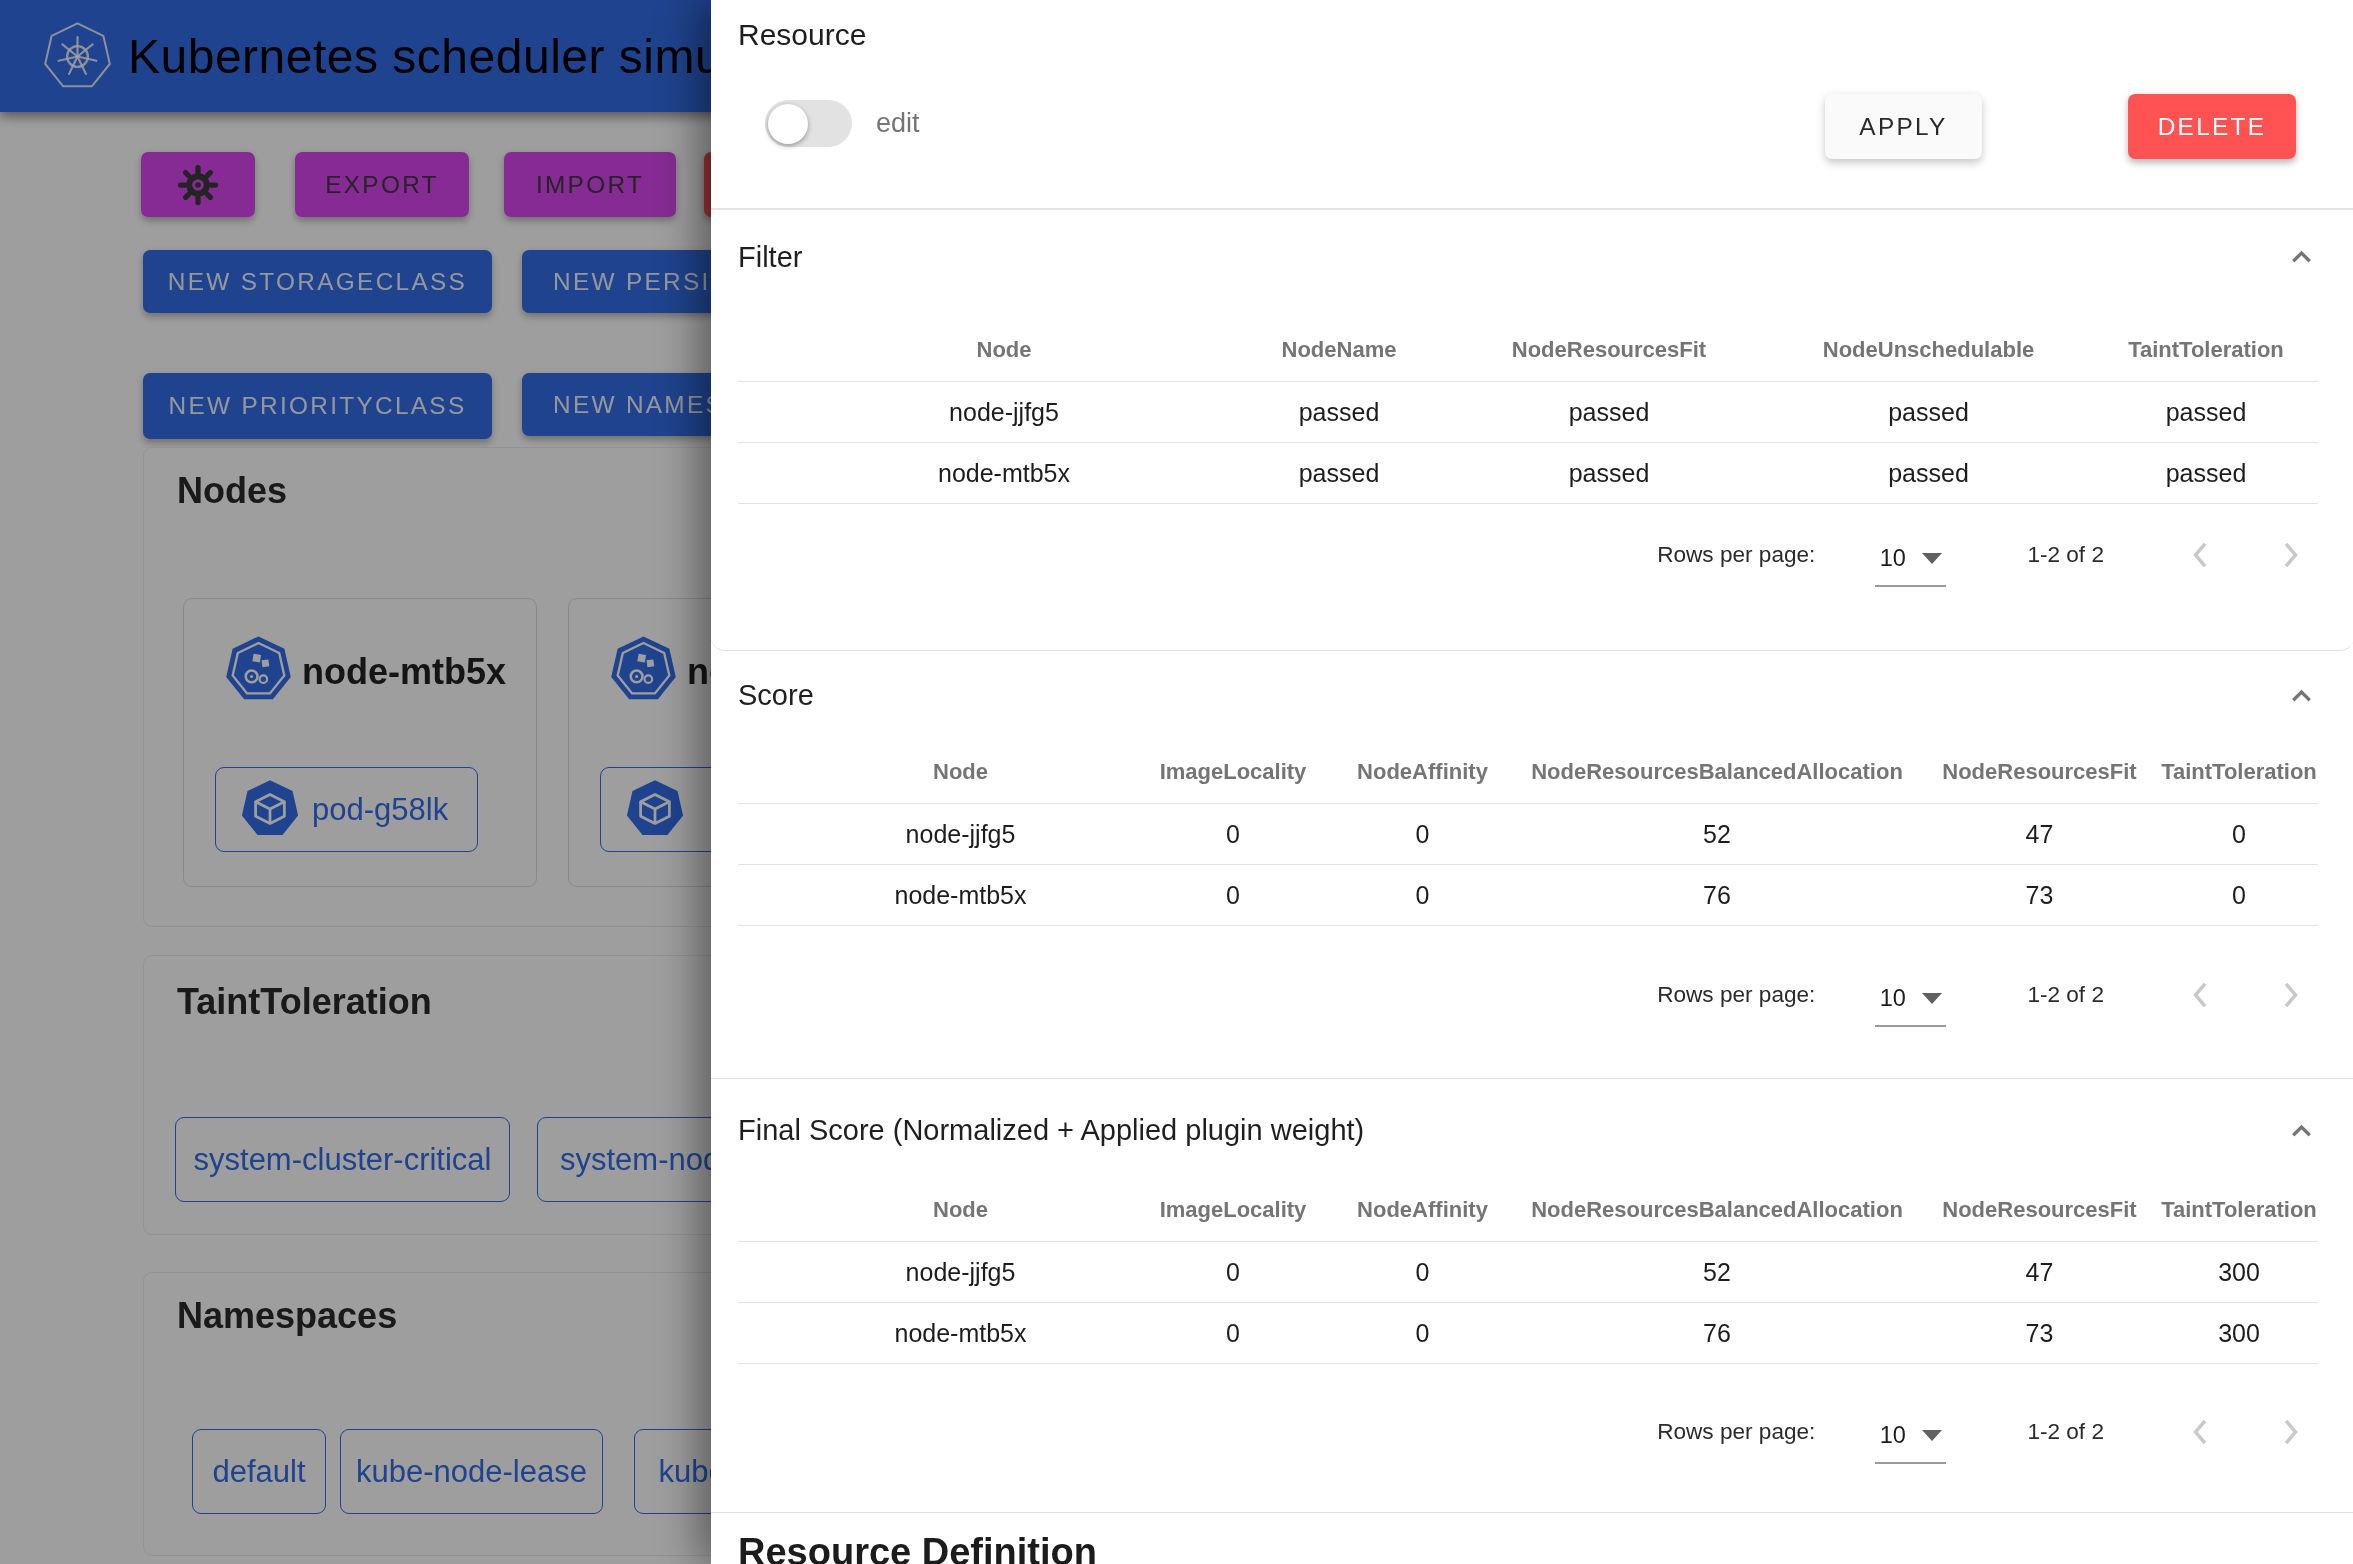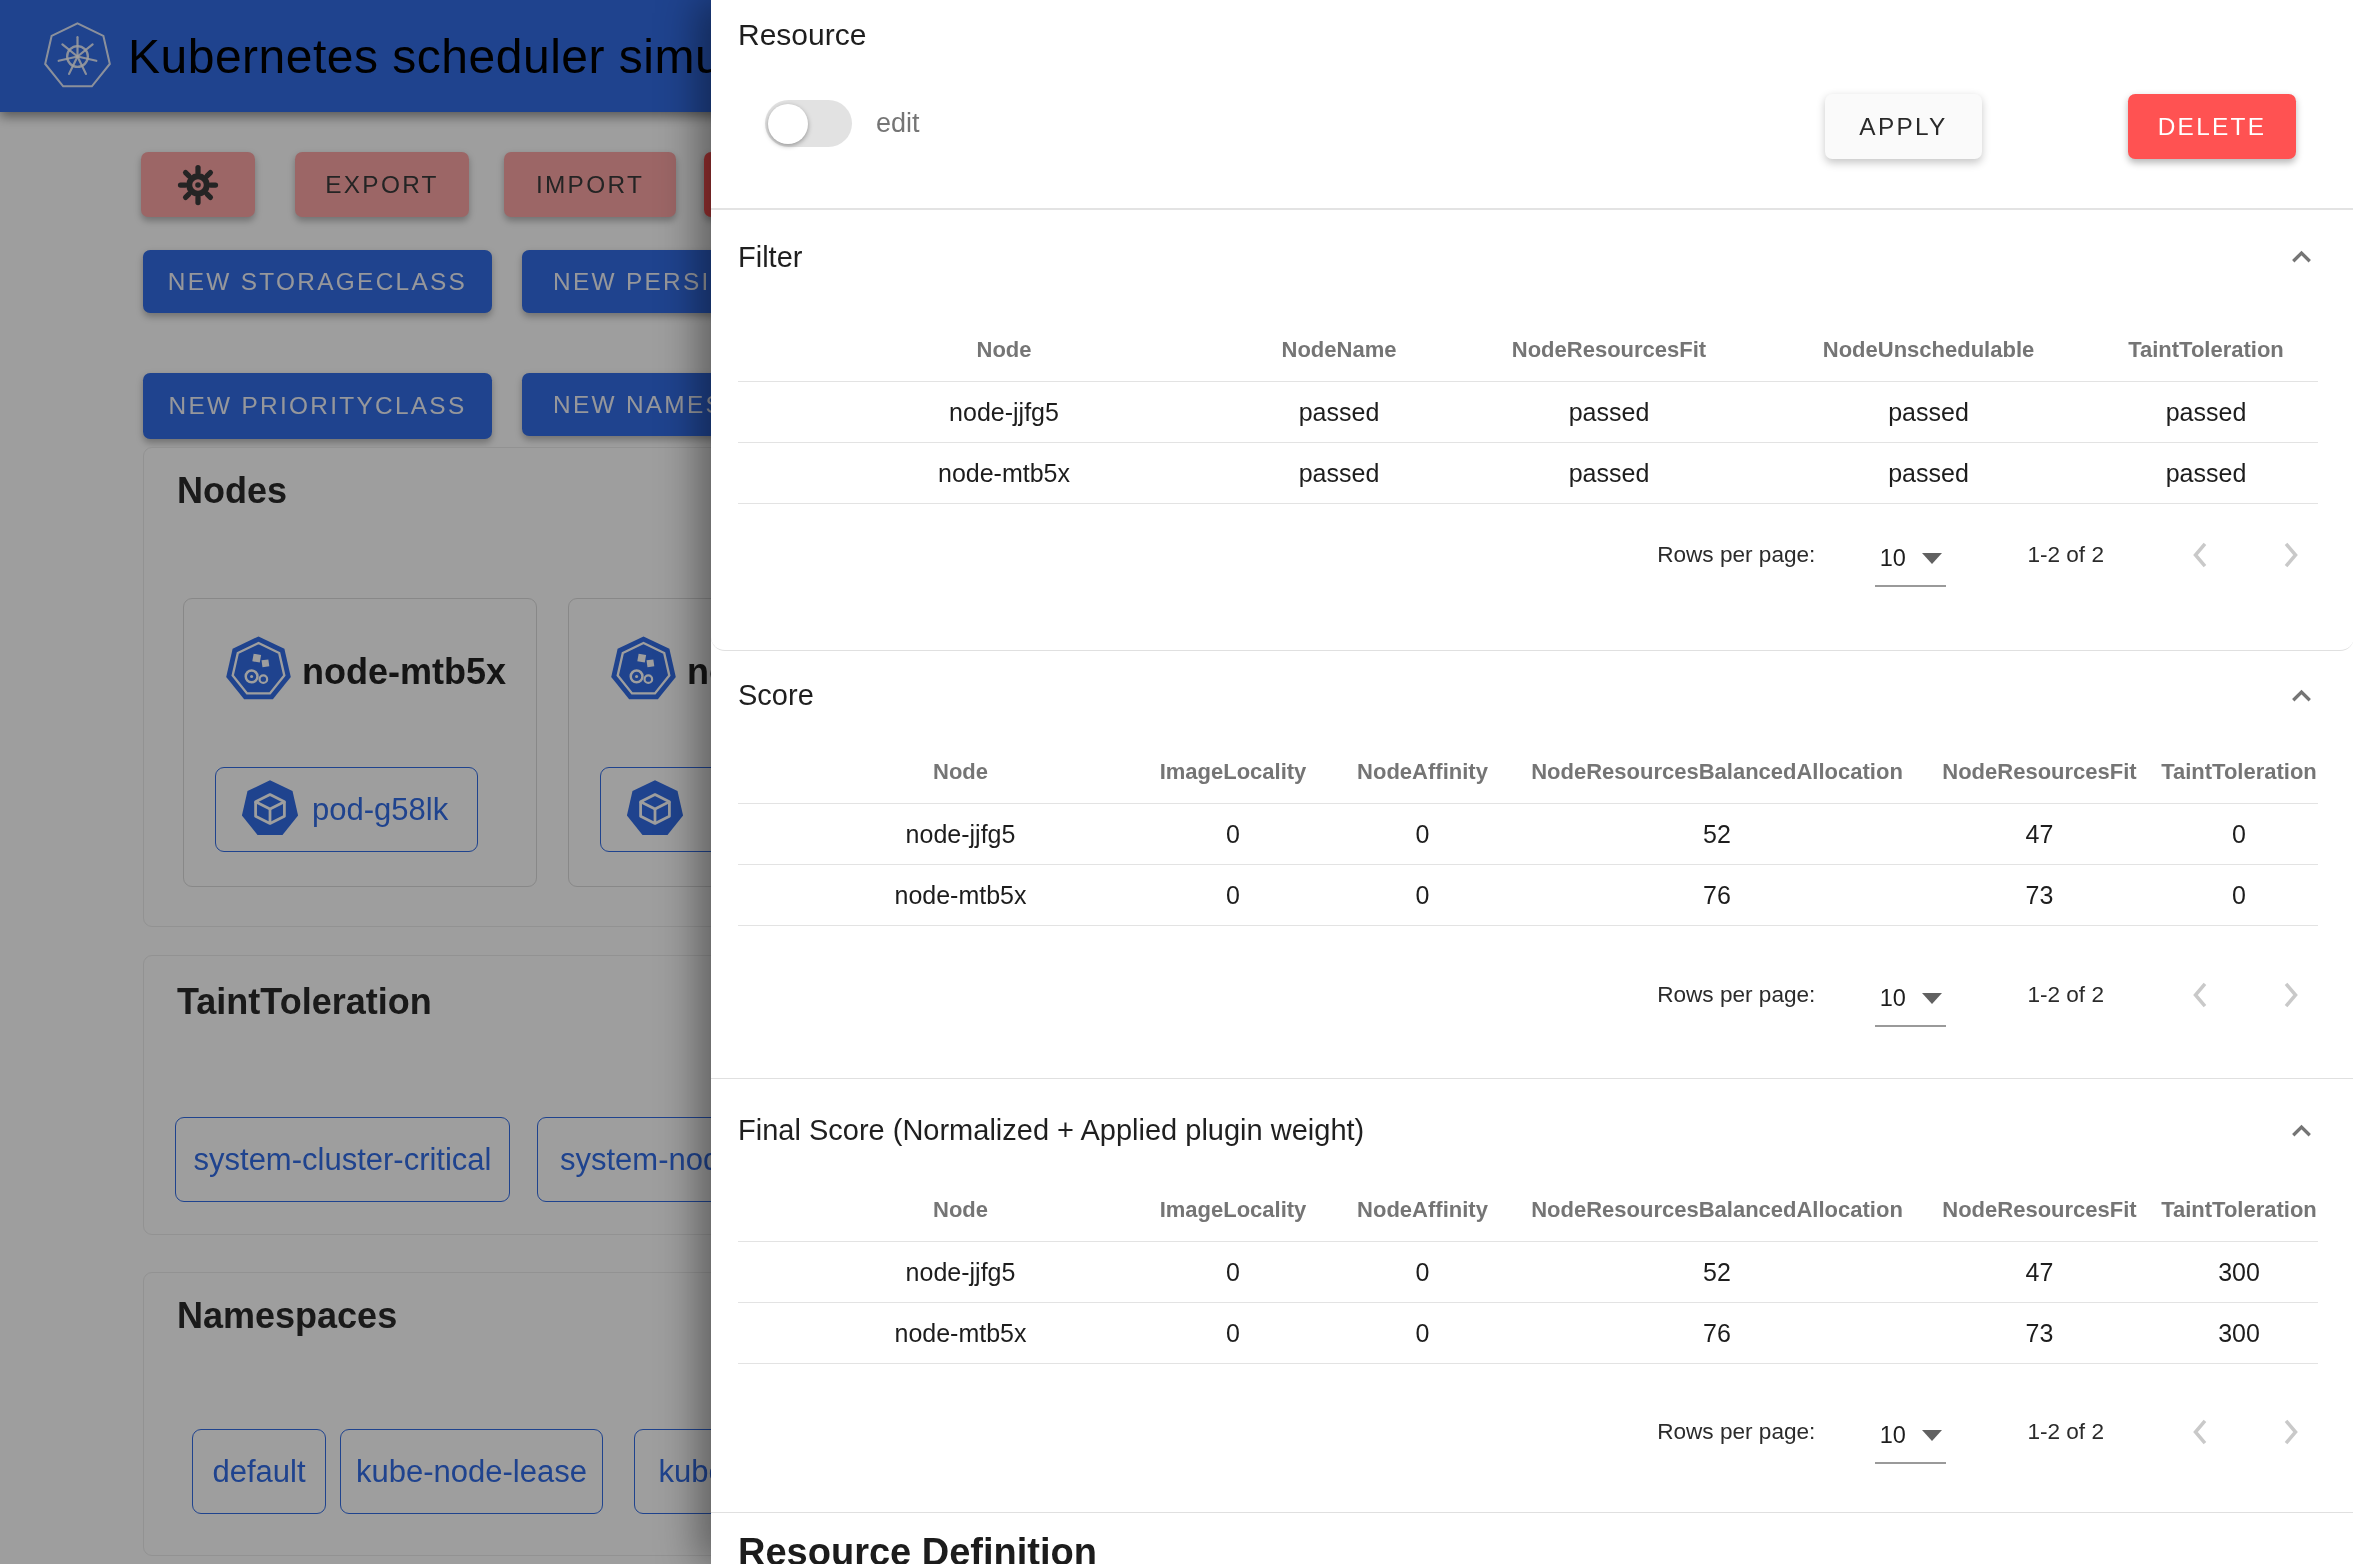--- a/index.html
+++ b/index.html
@@ -10,21 +10,21 @@
   
   .page{position:absolute;inset:0;z-index:1;background:#fff;}
   .appbar{position:absolute;left:0;top:0;width:2354px;height:112px;background:#326ce5;
           box-shadow:0 4.5px 11px rgba(0,0,0,.45);display:flex;align-items:center;}
   .appbar-title{margin-left:128px;font-size:48px;color:#000000;letter-spacing:0.5px;}
   .logo{position:absolute;left:43px;top:22px;width:69px;height:69px;}
 
   .btn{display:flex;align-items:center;justify-content:center;border-radius:7.2px;
        font-size:24.4px;letter-spacing:2.3px;white-space:nowrap;cursor:pointer;
        box-shadow:0 3.6px 7.2px rgba(0,0,0,.28);}
-  .btn-light{background:#fca5a5;color:#3a3a3a;}
+  .btn-light{background:#d946ef;color:#3a3a3a;}
   .btn-blue{background:#326ce5;color:#f2f4fa;}
   .btn-red{background:#ff5252;color:#fff;}
   .btn-cut{justify-content:flex-start;padding-left:31px;}
 
   .panel{position:absolute;border:1.8px solid #ececec;border-radius:9px;background:#fff;}
   .panel-title{position:absolute;left:33px;font-size:36px;font-weight:600;color:#2b2b2b;}
 
   .node-card{position:absolute;top:150px;width:352px;height:287px;border:1.8px solid #dcdcdc;border-radius:9px;}
   .node-name{position:absolute;left:118px;top:52px;font-size:36px;font-weight:bold;color:#222;white-space:nowrap;}
   .node-icon{position:absolute;left:40px;top:36px;width:69px;height:69px;}

